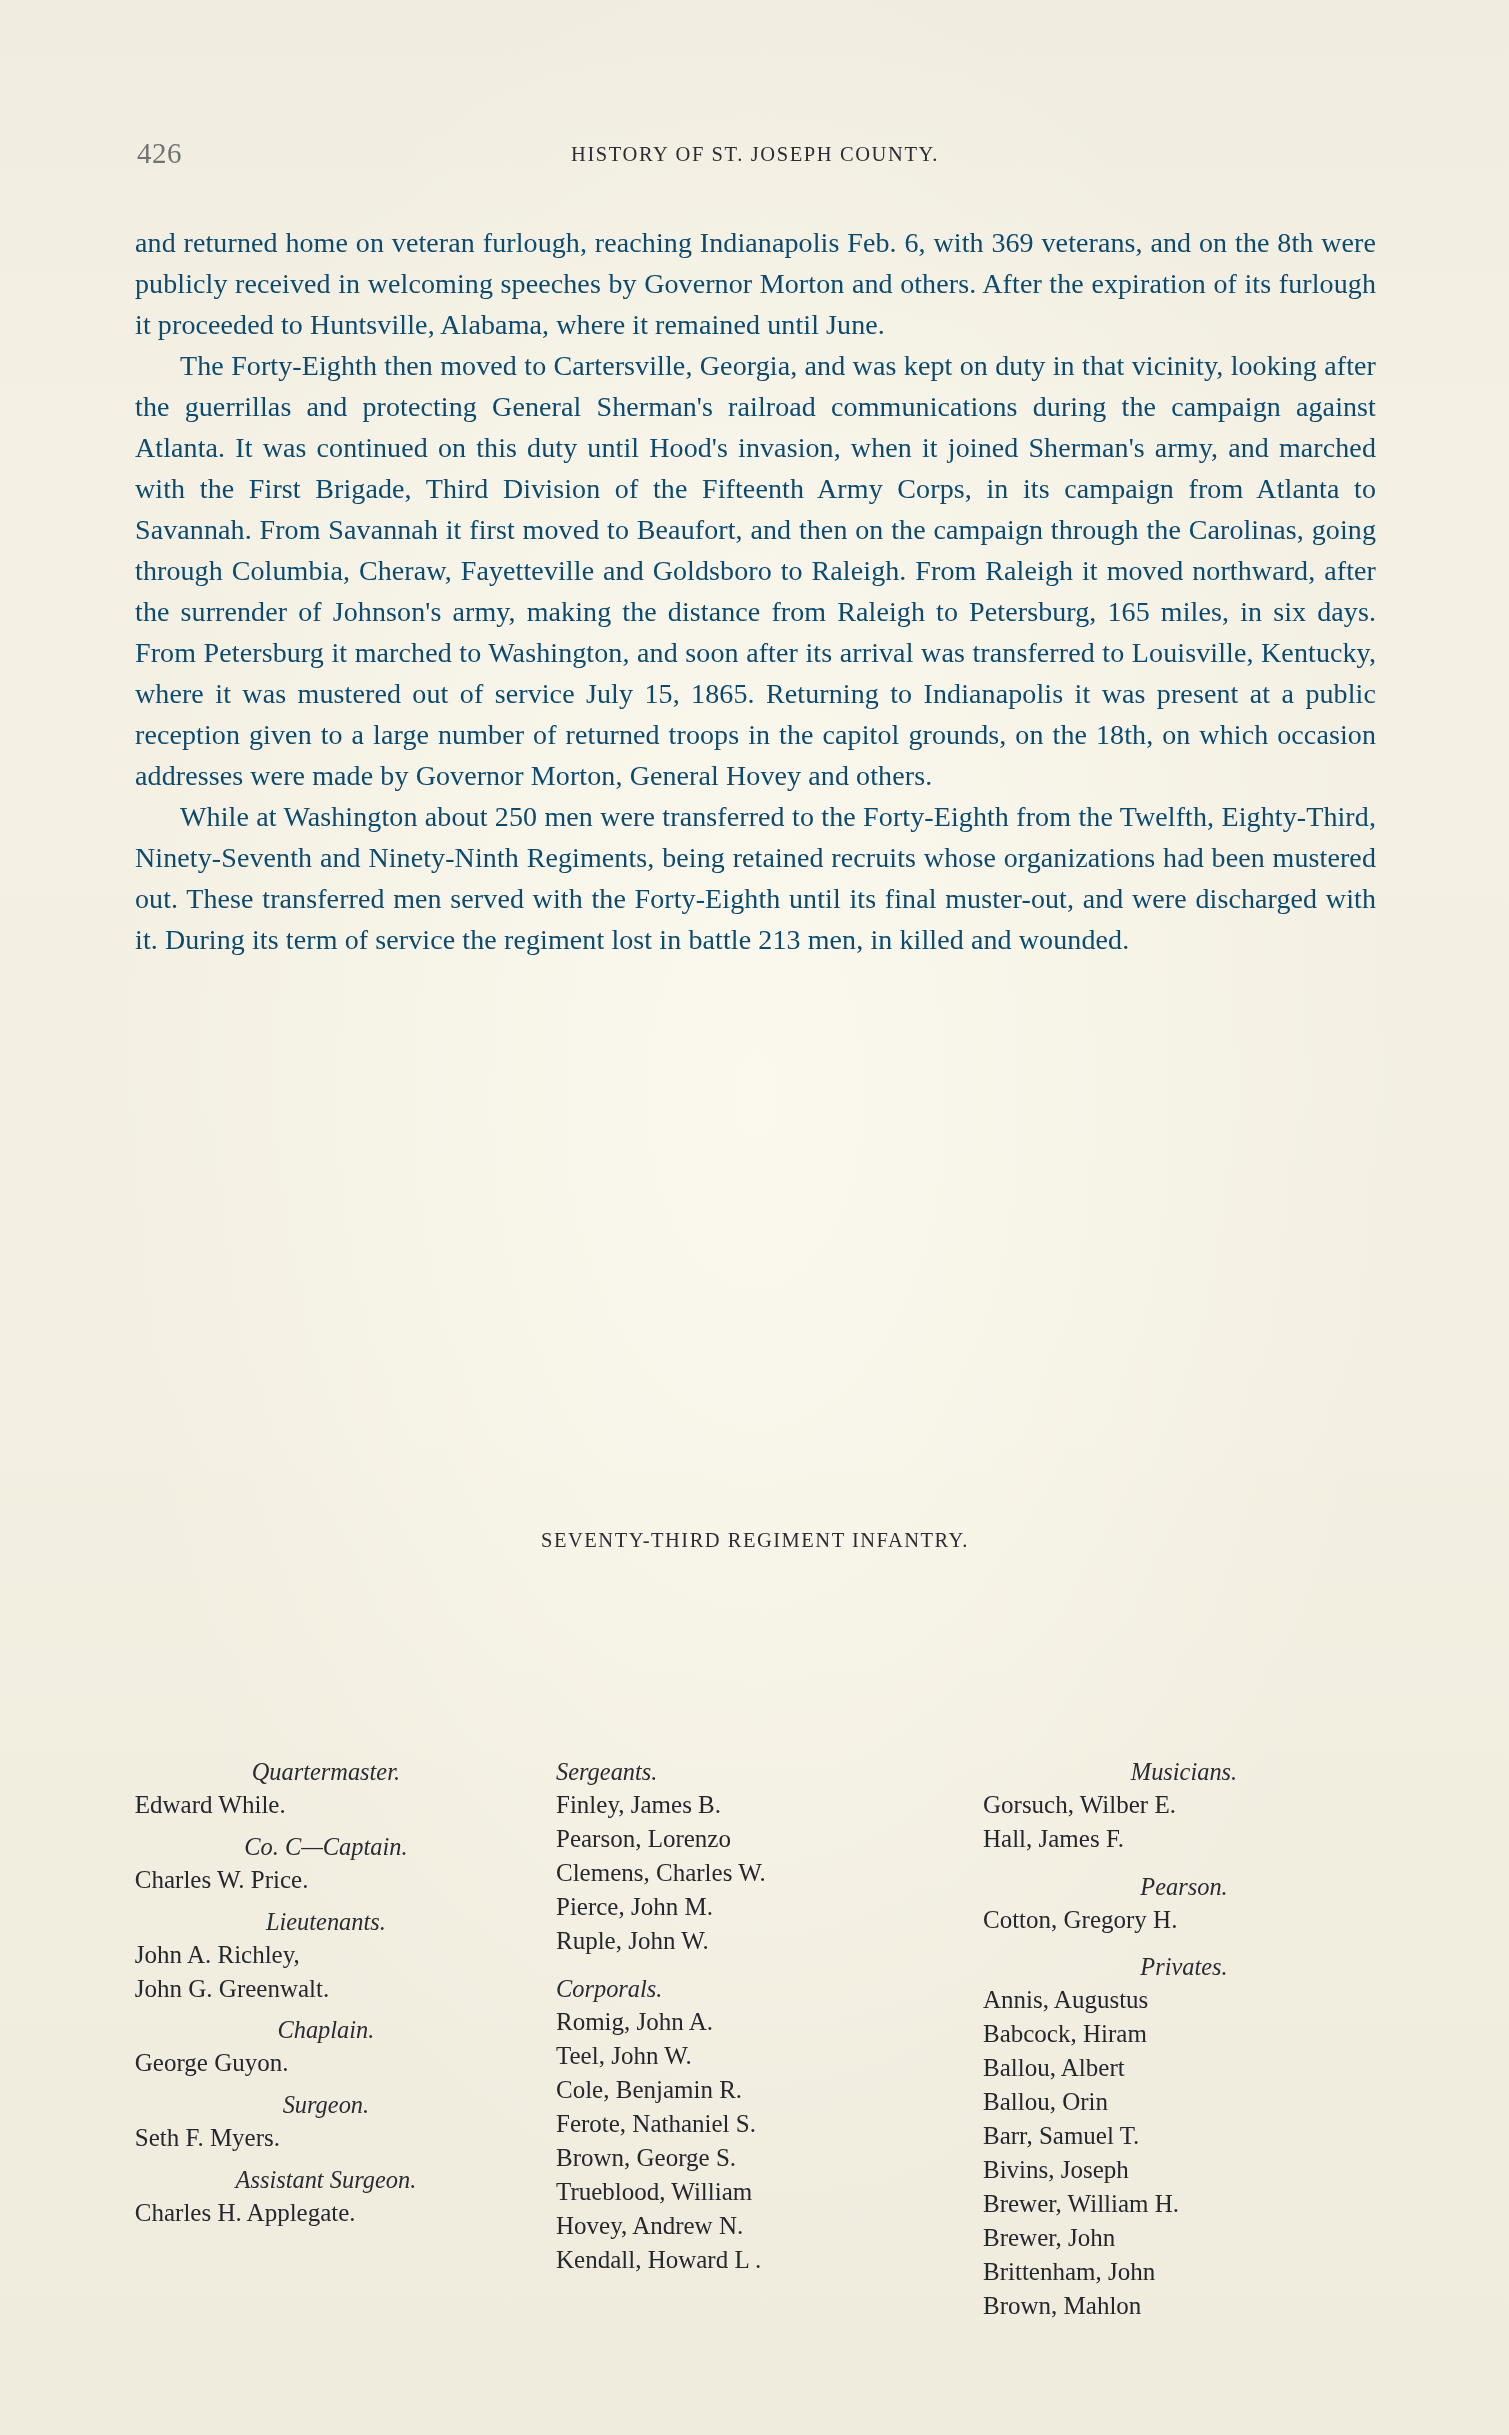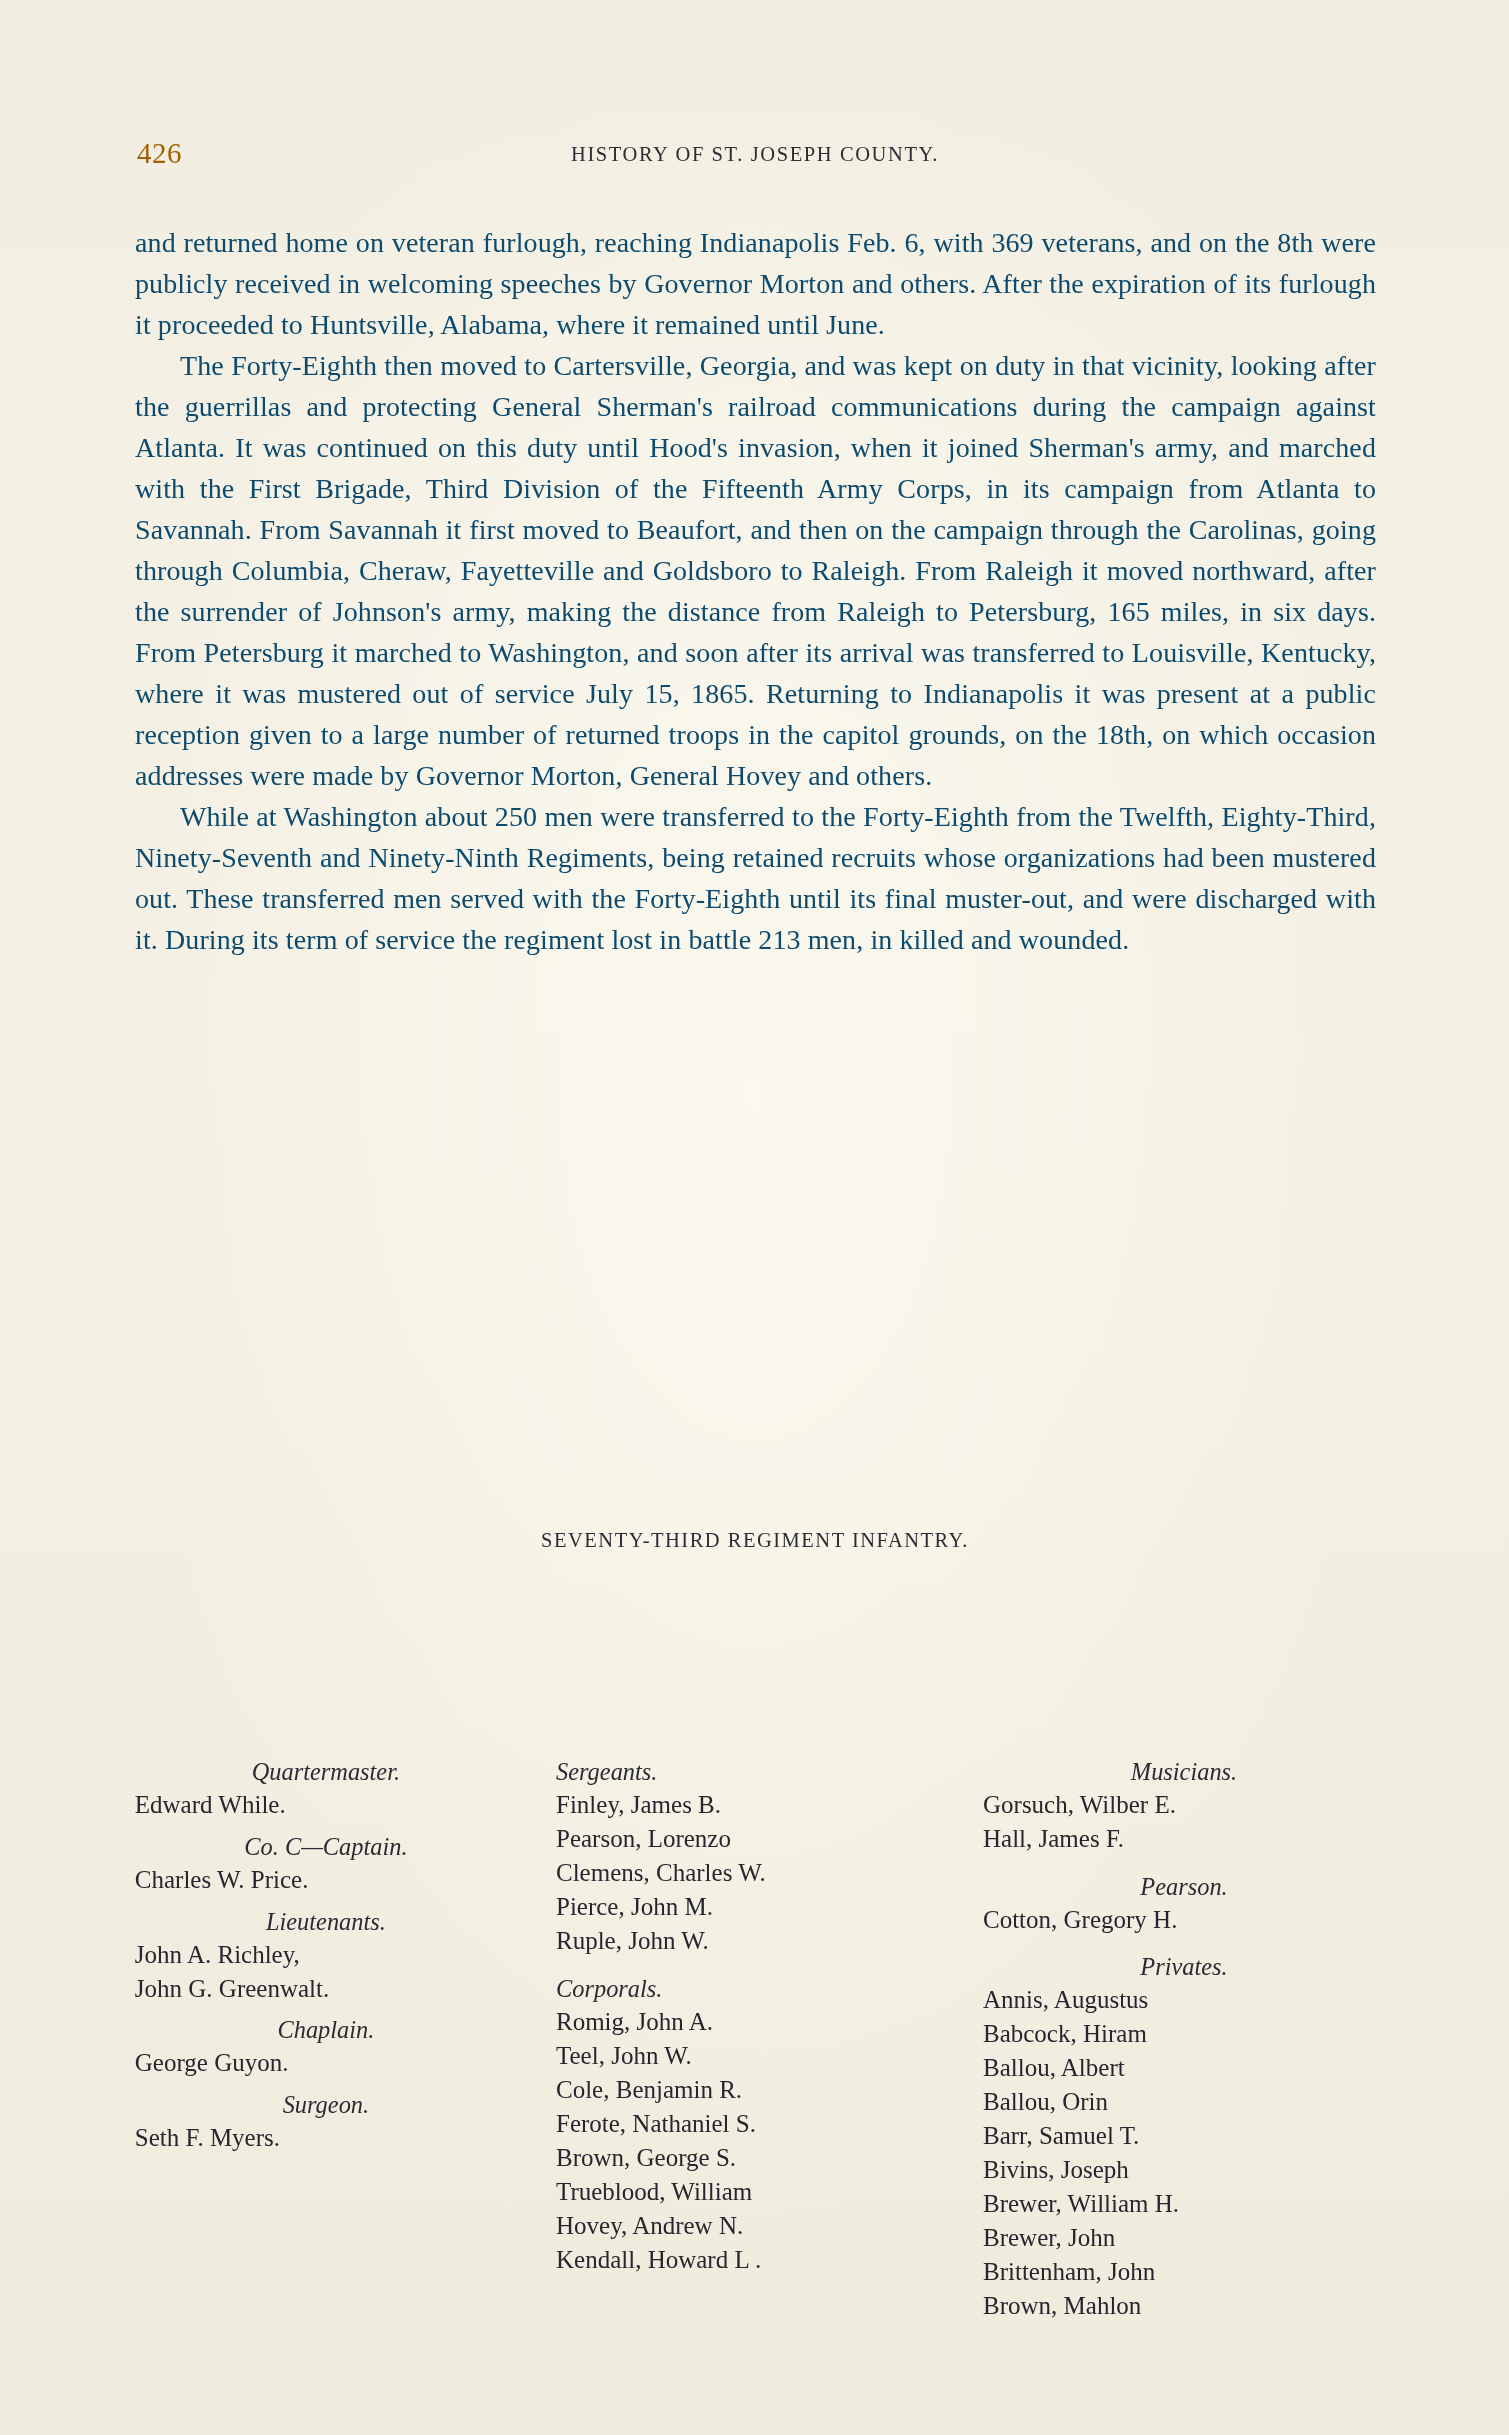--- a/index.html
+++ b/index.html
@@ -35,21 +35,21 @@
     left: 137px;
     right: 137px;
     height: 39px;
   }
   .folio {
     position: absolute;
     left: 0;
     top: 0;
     font-size: 29px;
     letter-spacing: 0.5px;
-    color: #a16207;
+    color: #737373;
   }
   .running-head {
     position: absolute;
     left: 50%;
     transform: translateX(-50%);
     top: 5.9px;
     font-size: 20.5px;
     letter-spacing: 1.6px;
     font-variant: small-caps;
     text-transform: uppercase;
@@ -186,20 +186,24 @@
           <div class="r-name">John A. Richley,</div>
           <div class="r-name">John G. Greenwalt.</div>
         </div>
         <div class="grp">
           <div class="r-title">Chaplain.</div>
           <div class="r-name">George Guyon.</div>
         </div>
         <div class="grp">
           <div class="r-title">Surgeon.</div>
           <div class="r-name">Seth F. Myers.</div>
+        </div>
+        <div class="grp">
+          <div class="r-title">Assistant Surgeon.</div>
+          <div class="r-name">Charles H. Applegate.</div>
         </div>
       </div>
     <div class="rcol c2">
         <div class="grp">
           <div class="r-title">Sergeants.</div>
           <div class="r-name">Finley, James B.</div>
           <div class="r-name">Pearson, Lorenzo</div>
           <div class="r-name">Clemens, Charles W.</div>
           <div class="r-name">Pierce, John M.</div>
           <div class="r-name">Ruple, John W.</div>

